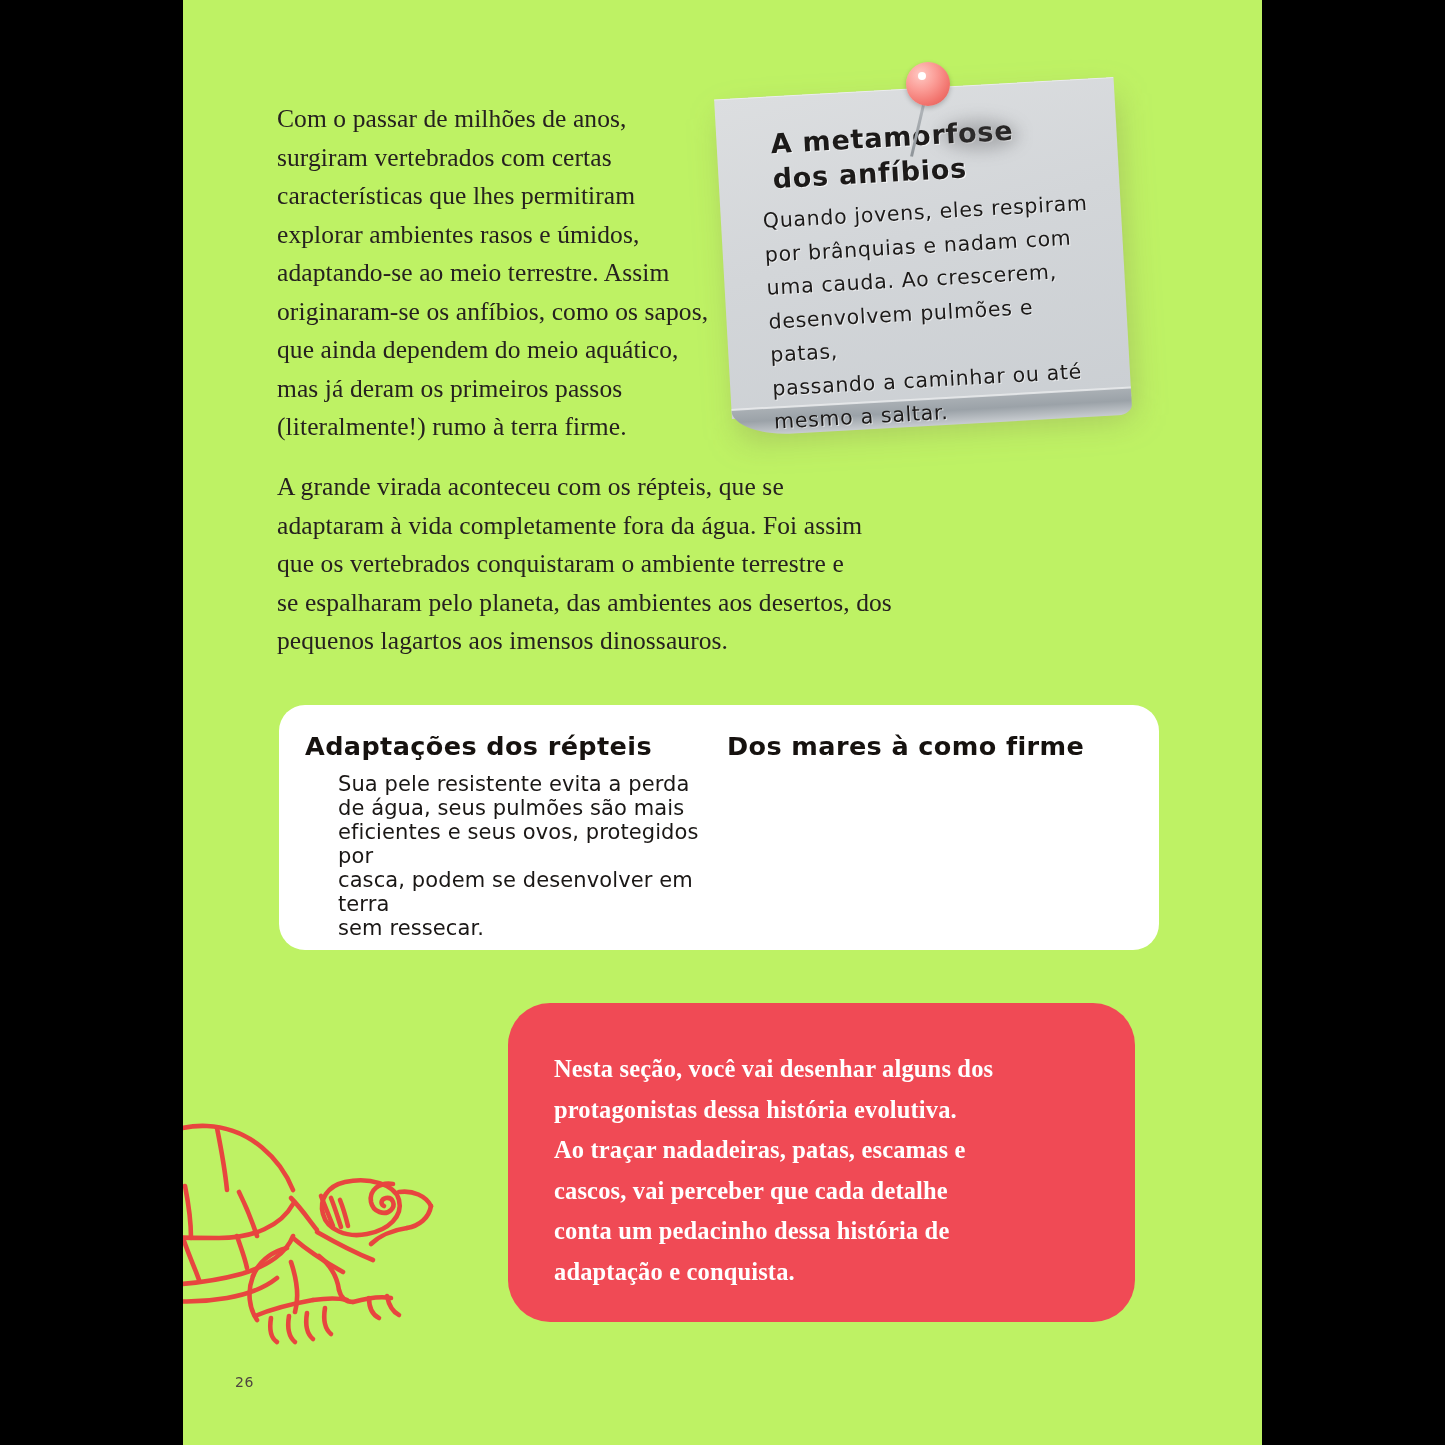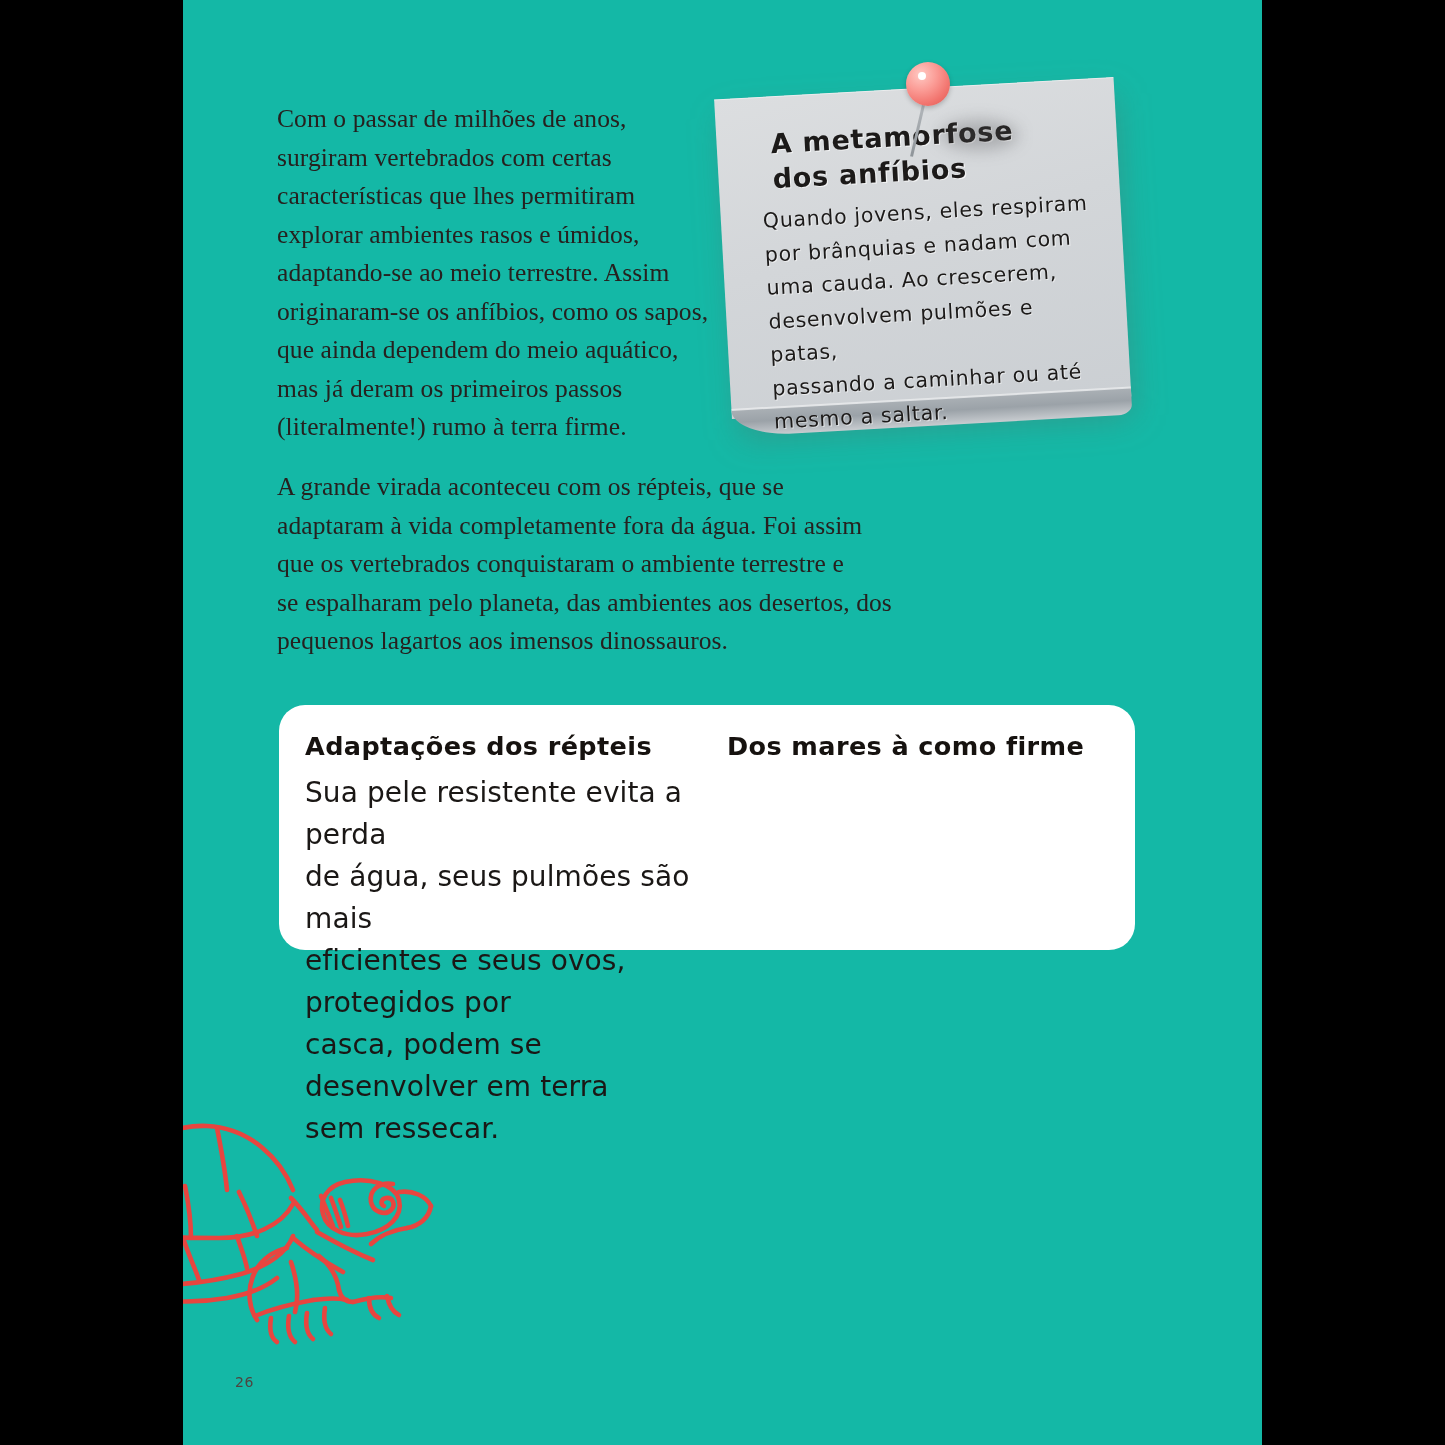--- a/index.html
+++ b/index.html
@@ -14,21 +14,21 @@
     font-family: "Liberation Sans", sans-serif;
   }
 
   
   #page {
     position: absolute;
     left: 183px;
     top: 0px;
     width: 1079px;
     height: 1445px;
-    background: #14b8a6;
+    background: #bef264;
     overflow: hidden;
   }
 
   
   .body-par {
     position: absolute;
     font-family: "Liberation Serif", "DejaVu Serif", serif;
     color: #26211F;
     font-size: 25.5px;
     line-height: 38.5px;
@@ -175,43 +175,45 @@
 
   
   #info-card {
     position: absolute;
     left: 96px;
     top: 705px;
     width: 856px;
     height: 245px;
     background: #FFFFFF;
     border-radius: 26px;
+    padding-left: 24px;
   }
   .info-col {
     position: absolute;
     top: 24px;
     font-family: "DejaVu Sans", sans-serif;
   }
   #info-col-0 { left: 26px; width: 400px; }
   #info-col-1 { left: 448px; width: 400px; }
   .info-title {
     font-weight: 700;
     font-size: 25.5px;
     line-height: 34px;
     letter-spacing: 0.4px;
     color: #16120F;
     margin-bottom: 9px;
   }
   .info-body {
     font-weight: 400;
-    font-size: 28px;
-    line-height: 42px;
+    font-size: 21px;
+    line-height: 24px;
     letter-spacing: 0.1px;
     color: #1A1715;
     white-space: pre-line;
+    margin-left: 33px;
   }
 
   
   #callout {
     position: absolute;
     left: 325px;
     top: 1003px;
     width: 627px;
     height: 319px;
     background: #F04A55;
@@ -305,20 +307,28 @@
 de água, seus pulmões são mais
 eficientes e seus ovos, protegidos por
 casca, podem se desenvolver em terra
 sem ressecar.</div>
     </div>
     <div id="info-col-1" class="info-col">
       <div class="info-title">Dos mares à como firme</div>
     </div>
   </div>
 
+  <div id="callout">
+    <div id="callout-text">Nesta seção, você vai desenhar alguns dos
+protagonistas dessa história evolutiva.
+Ao traçar nadadeiras, patas, escamas e
+cascos, vai perceber que cada detalhe
+conta um pedacinho dessa história de
+adaptação e conquista.</div>
+  </div>
 
   <svg id="turtle" viewBox="0 0 340 260">
     <g fill="none" stroke="#E8453F" stroke-width="4.6" stroke-linecap="round" stroke-linejoin="round">
 
       <path d="M-30 118 C -22 72, 18 38, 66 40 C 110 42, 140 74, 152 104"></path>
 
       <path d="M-34 150 C -18 150, 30 152, 78 152 C 112 152, 140 140, 152 118"></path>
       <path d="M-36 196 C 0 202, 56 200, 100 188 C 128 180, 146 166, 152 150"></path>
 
       <path d="M-38 196 C -10 214, 40 220, 86 212 C 110 208, 126 200, 136 192"></path>

